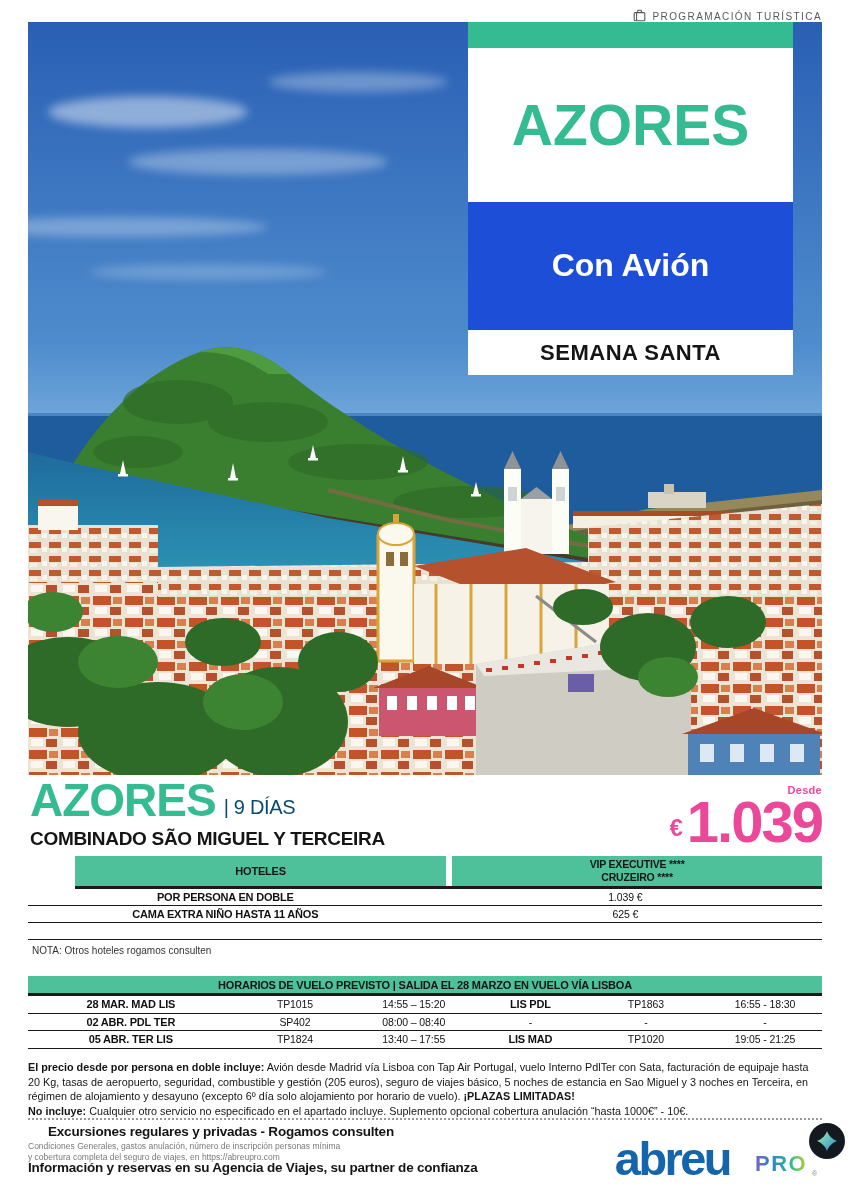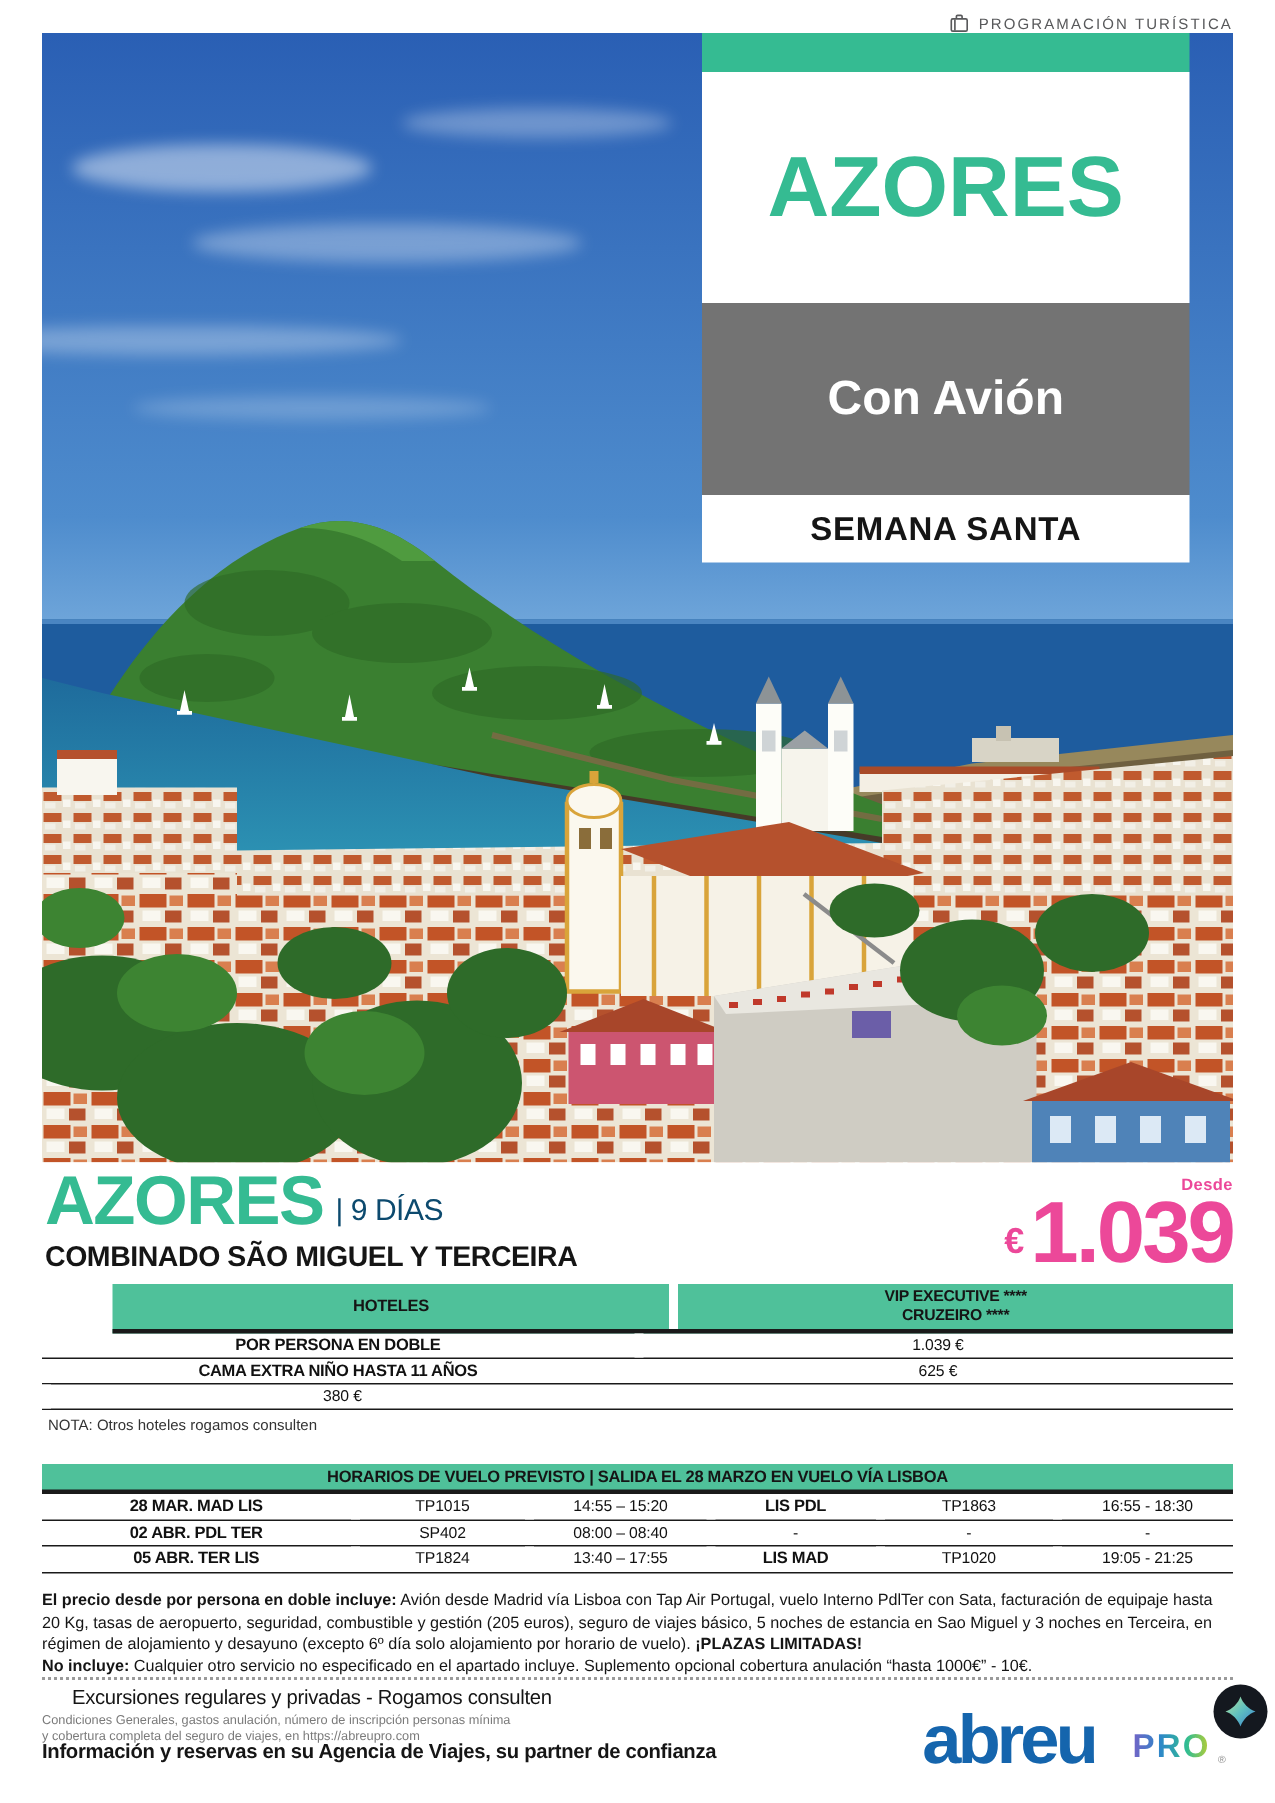--- a/index.html
+++ b/index.html
@@ -14,21 +14,21 @@
 
   
   .photo { position:absolute; left:28px; top:22px; width:794px; height:753px; overflow:hidden; }
   .photo svg { display:block; }
 
   
   .card { position:absolute; left:440px; top:0; width:325px; }
   .card-strip { height:26px; background:#35bb92; }
   .card-title { height:154px; background:#ffffff; display:flex; align-items:center; justify-content:center;
                 color:#35bb92; font-size:57px; font-weight:bold; letter-spacing:0px; }
-  .card-sub { height:128px; background:#737373; display:flex; flex-direction:column; align-items:center;
+  .card-sub { height:128px; background:#1d4ed8; display:flex; flex-direction:column; align-items:center;
               justify-content:center; color:#ffffff; font-size:32px; font-weight:bold; line-height:1.22; }
   .card-banner { height:45px; background:#ffffff; display:flex; align-items:center; justify-content:center;
                  color:#151515; font-size:22px; font-weight:bold; letter-spacing:0.5px; }
 
   
   .offer-title { position:absolute; left:30px; top:779px; display:flex; align-items:flex-end; }
   .offer-title .big { color:#35bb92; font-size:46px; font-weight:bold; letter-spacing:-1px; line-height:0.95; }
   .offer-title .days { color:#0c4a6e; font-size:20px; font-weight:normal; margin-left:8px; padding-bottom:4px; letter-spacing:-0.3px; }
   .offer-sub { position:absolute; left:30px; top:828px; font-size:19px; font-weight:bold; color:#151515; letter-spacing:-0.3px; }
 
@@ -56,21 +56,21 @@
   .th-2line { font-size:10.5px; font-weight:bold; color:#151515; line-height:1.25; letter-spacing:-0.2px; }
   .lbl { font-size:11px; font-weight:bold; letter-spacing:-0.2px; }
   .val { font-size:10.5px; font-weight:400; letter-spacing:-0.1px; }
   .note { position:absolute; left:32px; top:945px; font-size:10px; color:#333; }
 
   
   .details { position:absolute; left:28px; top:1060px; width:794px; font-size:10.8px; line-height:1.35; color:#151515; }
   .details b { font-weight:bold; }
   .dotted { position:absolute; left:28px; top:1118px; width:794px; border-top:2px dotted #9a9a9a; }
 
-  .excursions { position:absolute; left:28px; top:1124px; font-size:13.5px; font-weight:normal; color:#151515; letter-spacing:-0.2px;padding-left:20px; }
+  .excursions { position:absolute; left:28px; top:1124px; font-size:13.5px; font-weight:bold; color:#151515; letter-spacing:-0.2px;padding-left:20px; }
   .conditions { position:absolute; left:28px; top:1141px; font-size:8.5px; color:#7a7a7a; line-height:1.3; }
   .info-line { position:absolute; left:28px; top:1160px; font-size:13.5px; font-weight:bold; color:#151515; letter-spacing:-0.2px; }
 
   
   .brand { position:absolute; left:610px; top:1122px; width:240px; height:62px; }
   .brand-word { position:absolute; left:6px; top:14px; font-size:46px; font-weight:bold; color:#1565ad;
                 letter-spacing:-2.5px; transform:scaleX(1.02); line-height:1; }
   .brand-pro { position:absolute; left:145px; top:31px; font-size:22px; font-weight:bold; letter-spacing:1.5px;
                background:linear-gradient(90deg,#7463c6 0%,#2e86c9 35%,#31bd92 70%,#bfce2f 100%);
                -webkit-background-clip:text; background-clip:text; color:transparent; -webkit-text-fill-color:transparent; line-height:1; }
@@ -321,21 +321,20 @@
     </div>
     <div class="trow grid2">
       <div class="cell lbl">POR PERSONA EN DOBLE</div>
       <div class="cell vline val">1.039 €</div>
     </div>
     <div class="trow grid2">
       <div class="cell lbl">CAMA EXTRA NIÑO HASTA 11 AÑOS</div>
       <div class="cell vline val">625 €</div>
     </div>
     <div class="trow grid2">
-      <div class="cell vline val">380 €</div>
     </div>
   </div>
   <div class="note">NOTA: Otros hoteles rogamos consulten</div>
 
   <div class="tbl tbl-flights">
     <div class="thead">
       <div class="cell th-text">HORARIOS DE VUELO PREVISTO | SALIDA EL 28 MARZO EN VUELO VÍA LISBOA</div>
     </div>
     <div class="trow grid6">
       <div class="cell lbl">28 MAR. MAD LIS</div>

